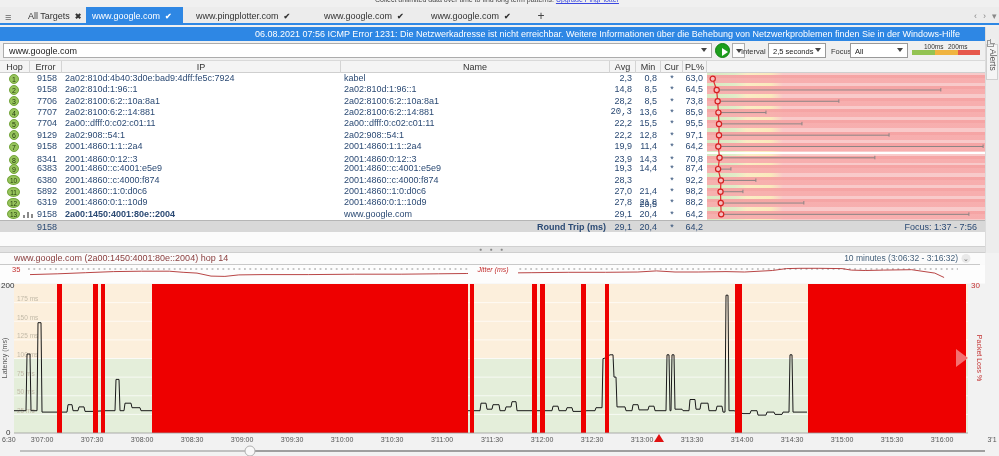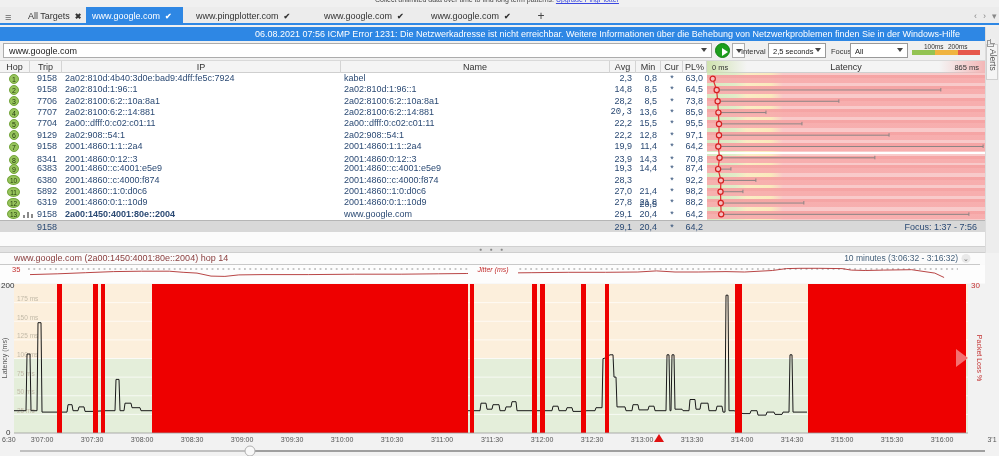--- a/index.html
+++ b/index.html
@@ -137,32 +137,27 @@
     <span class="lab" style="left: 12px;">100ms</span>
     <span class="lab" style="left: 36px;">200ms</span>
     <div class="bar" style="background: linear-gradient(90deg, rgb(147, 195, 82) 0px, rgb(147, 195, 82) 23px, rgb(240, 180, 64) 23px, rgb(240, 180, 64) 46px, rgb(230, 87, 74) 46px, rgb(230, 87, 74) 100%);"></div>
   </div>
 </div>
 <div class="abs" id="popout-icon"></div>
 
 <div class="abs" id="tracetable">
   <div id="thead">
       <div class="hc" style="left: 0px; width: 30px;">Hop</div>
-      <div class="hc" style="left: 30px; width: 32px;">Trip</div>
+      <div class="hc" style="left: 30px; width: 32px;">Error</div>
       <div class="hc" style="left: 62px; width: 279px;">IP</div>
       <div class="hc" style="left: 341px; width: 269px;">Name</div>
       <div class="hc" style="left: 610px; width: 26px;">Avg</div>
       <div class="hc" style="left: 636px; width: 25px;">Min</div>
       <div class="hc" style="left: 661px; width: 22px;">Cur</div>
       <div class="hc" style="left: 683px; width: 24px;">PL%</div>
-      <div id="lat-head">
-        <span class="lz">0 ms</span>
-        <span class="lt">Latency</span>
-        <span class="rz">865 ms</span>
-      </div>
     </div>
   <div id="tbody">
       <div class="trow" style="top: 0px;">
         <div class="hopdot">1</div>
         <div class="tc num" style="left: 30px; width: 27px;">9158</div>
         <div class="tc ip" style="left: 62px; width: 279px; padding-left: 3px;">2a02:810d:4b40:3d0e:bad9:4dff:fe5c:7924</div>
         <div class="tc name" style="left: 341px; width: 269px; padding-left: 3px;">kabel</div>
         <div class="tc num" style="left: 610px; width: 22px;">2,3</div>
         <div class="tc num" style="left: 636px; width: 21px;">0,8</div>
         <div class="tc ctr" style="left: 661px; width: 22px;">*</div>
@@ -354,20 +349,21 @@
       <circle cx="11.28057803468208" cy="73.50000000000001" r="2.6" fill="#f5c0c0" stroke="#d42020" stroke-width="1.2"></circle>
       <circle cx="12.543005780346821" cy="84.80769230769232" r="2.6" fill="#f5c0c0" stroke="#d42020" stroke-width="1.2"></circle>
       <circle cx="11.09121387283237" cy="96.11538461538463" r="2.6" fill="#f5c0c0" stroke="#d42020" stroke-width="1.2"></circle>
       <circle cx="13.931676300578035" cy="107.42307692307693" r="2.6" fill="#f5c0c0" stroke="#d42020" stroke-width="1.2"></circle>
       <circle cx="13.521387283236994" cy="118.73076923076924" r="2.6" fill="#f5c0c0" stroke="#d42020" stroke-width="1.2"></circle>
       <circle cx="13.773872832369943" cy="130.03846153846155" r="2.6" fill="#f5c0c0" stroke="#d42020" stroke-width="1.2"></circle>
       <circle cx="14.184161849710984" cy="141.34615384615387" r="2.6" fill="#f5c0c0" stroke="#d42020" stroke-width="1.2"></circle>
     </svg>
   <div id="tfoot">
       <div class="fc" style="left: 30px; width: 27px; text-align: right;">9158</div>
+      <div class="fc" style="left: 341px; width: 265px; text-align: right; font-weight: bold;">Round Trip (ms)</div>
       <div class="fc" style="left: 610px; width: 22px; text-align: right;">29,1</div>
       <div class="fc" style="left: 636px; width: 21px; text-align: right;">20,4</div>
       <div class="fc" style="left: 661px; width: 22px; text-align: center;">*</div>
       <div class="fc" style="left: 683px; width: 20px; text-align: right;">64,2</div>
       <div class="fc" style="left: 707px; width: 270px; text-align: right;">Focus: 1:37 - 7:56</div>
     </div>
 </div>
 
 <div class="abs" id="split-gap"></div>
 <div class="abs" id="splitter">

